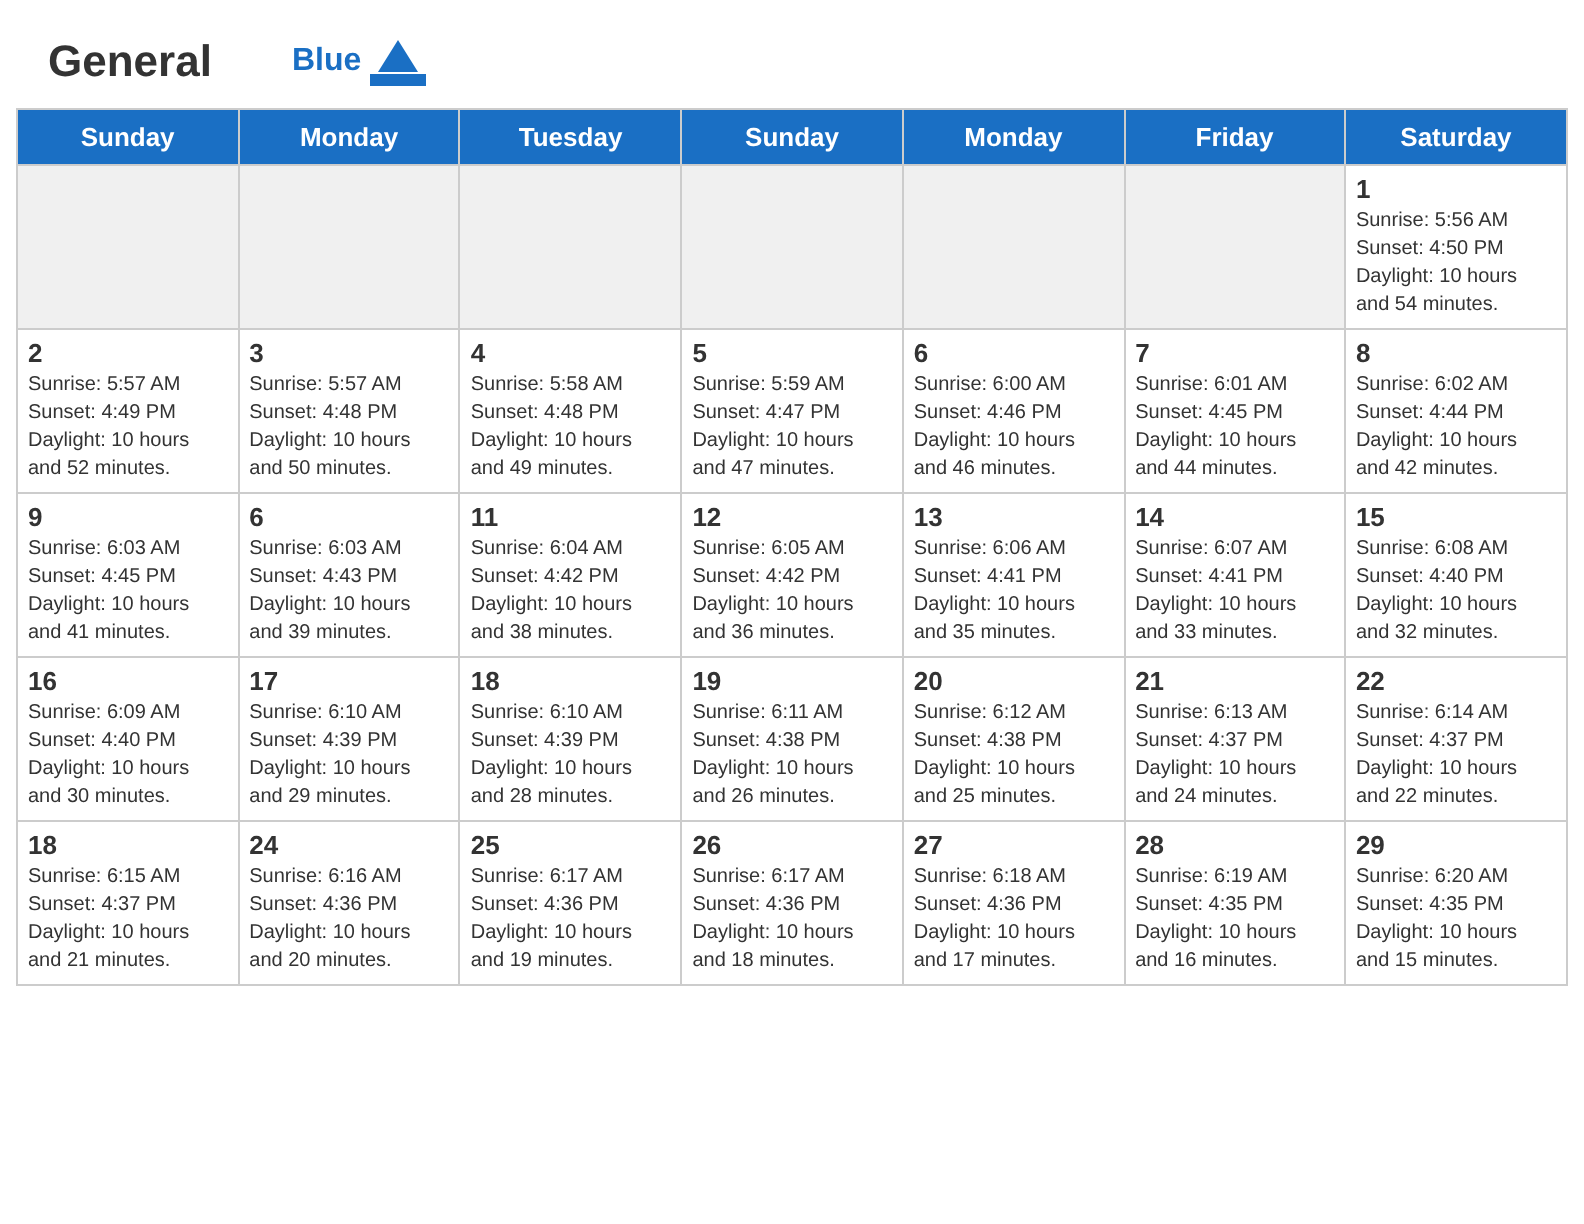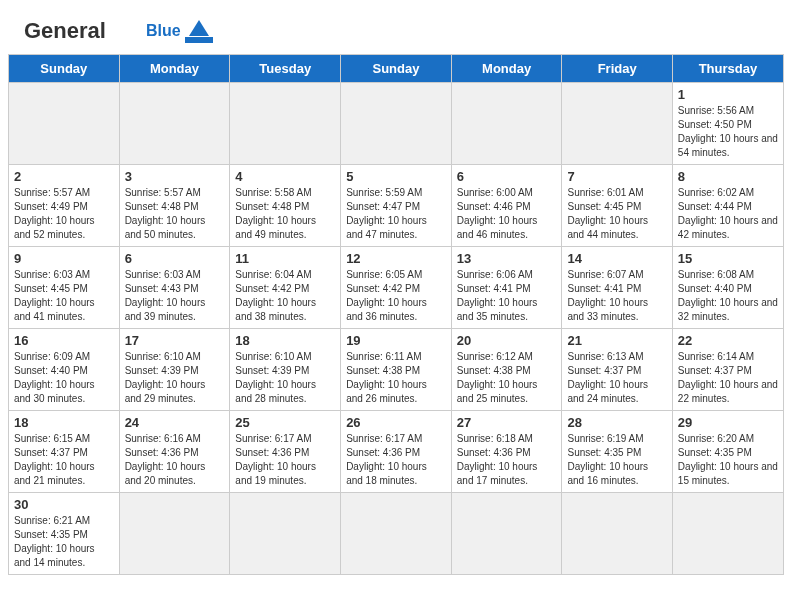--- a/index.html
+++ b/index.html
@@ -93,21 +93,21 @@
 
 <table>
   <thead>
     <tr>
     <th>Sunday</th>
         <th>Monday</th>
         <th>Tuesday</th>
         <th>Sunday</th>
         <th>Monday</th>
         <th>Friday</th>
-        <th>Thursday</th>
+        <th>Saturday</th>
       </tr>
   </thead>
   <tbody id="calendar-body">
   <tr>
         <td class="empty"></td>
         <td class="empty"></td>
         <td class="empty"></td>
         <td class="empty"></td>
         <td class="empty"></td>
         <td class="empty"></td>
@@ -315,30 +315,15 @@
 Daylight: 10 hours
 and 16 minutes.</div>
         </td>
         <td>
           <span class="day-num">29</span>
           <div class="day-info">Sunrise: 6:20 AM
 Sunset: 4:35 PM
 Daylight: 10 hours
 and 15 minutes.</div>
         </td>
-      </tr>
-      <tr>
-        <td>
-          <span class="day-num">30</span>
-          <div class="day-info">Sunrise: 6:21 AM
-Sunset: 4:35 PM
-Daylight: 10 hours
-and 14 minutes.</div>
-        </td>
-        <td class="empty"></td>
-        <td class="empty"></td>
-        <td class="empty"></td>
-        <td class="empty"></td>
-        <td class="empty"></td>
-        <td class="empty"></td>
       </tr>
     </tbody>
 </table>
 
 </body></html>

